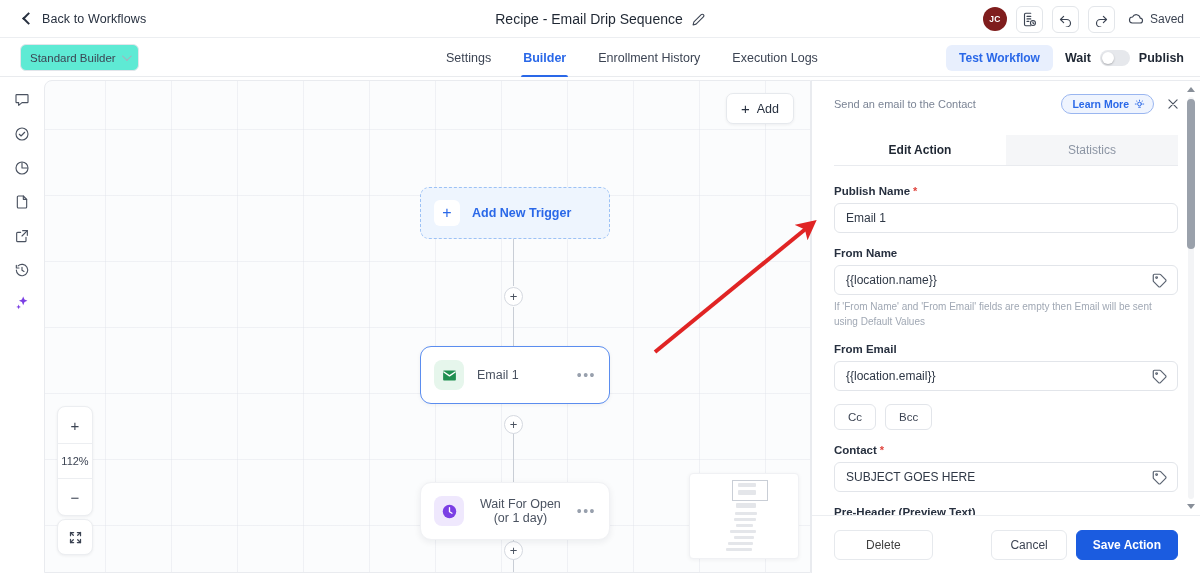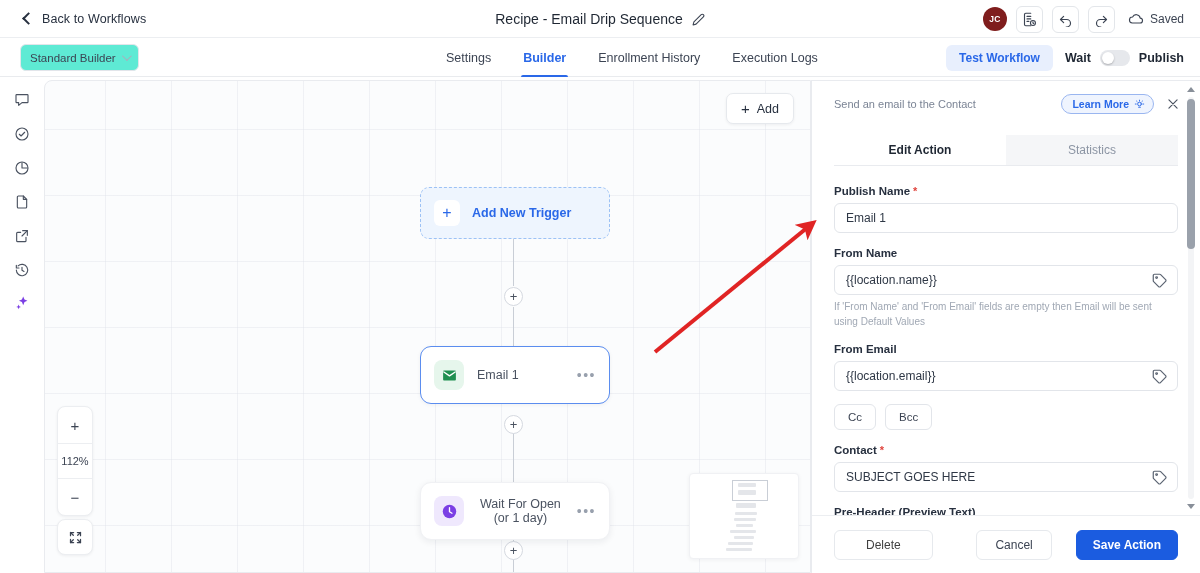--- a/index.html
+++ b/index.html
@@ -255,21 +255,21 @@
 
   .panel-footer {
     position: absolute; left: 0; right: 0; bottom: 0; height: 58px;
     background: #fff; border-top: 1px solid #eceef1;
     display: flex; align-items: center; padding: 0 22px;
   }
   .btn-delete {
     border: 1px solid #e6e9ed; border-radius: 6px; background: #fff;
     color: #404040; font-size: 12px; font-weight: 500; padding: 7px 31px; cursor: pointer;
   }
-  .footer-right { margin-left: auto; display: flex; gap: 24px; }
+  .footer-right { margin-left: auto; display: flex; gap: 9px; }
   .btn-cancel {
     border: 1px solid #e6e9ed; border-radius: 6px; background: #fff;
     color: #3c4453; font-size: 12px; font-weight: 500; padding: 7px 18px; cursor: pointer;
   }
   .btn-save {
     border: 1px solid #1b5ce0; border-radius: 6px; background: #1b5ce0;
     color: #fff; font-size: 12px; font-weight: 600; padding: 7px 16px; cursor: pointer;
   }
 
   

